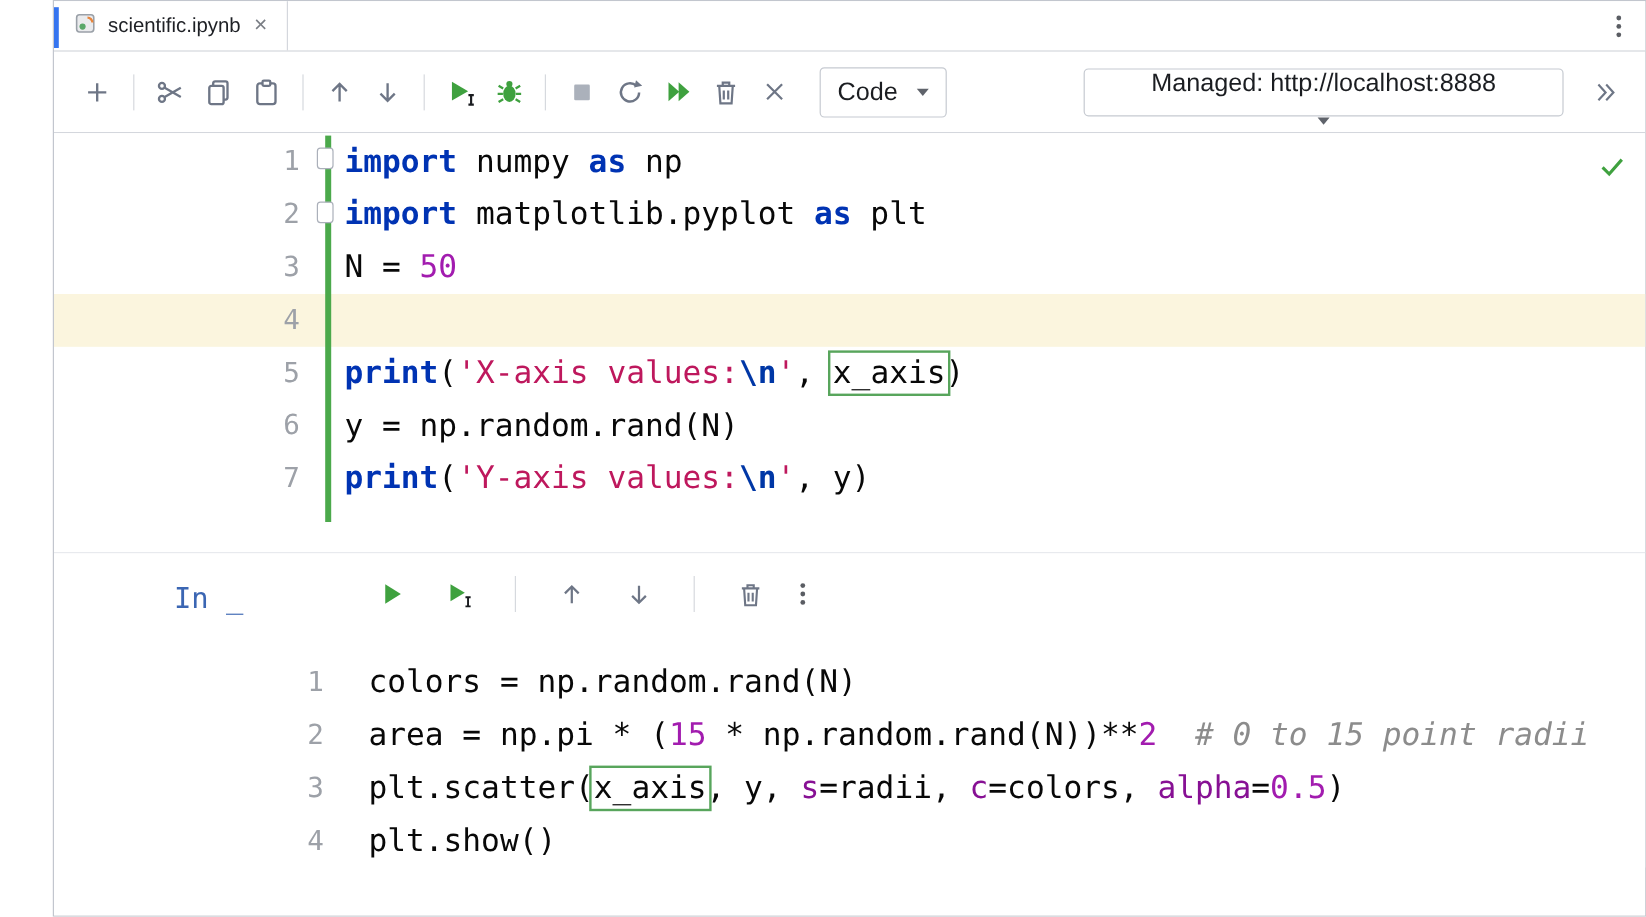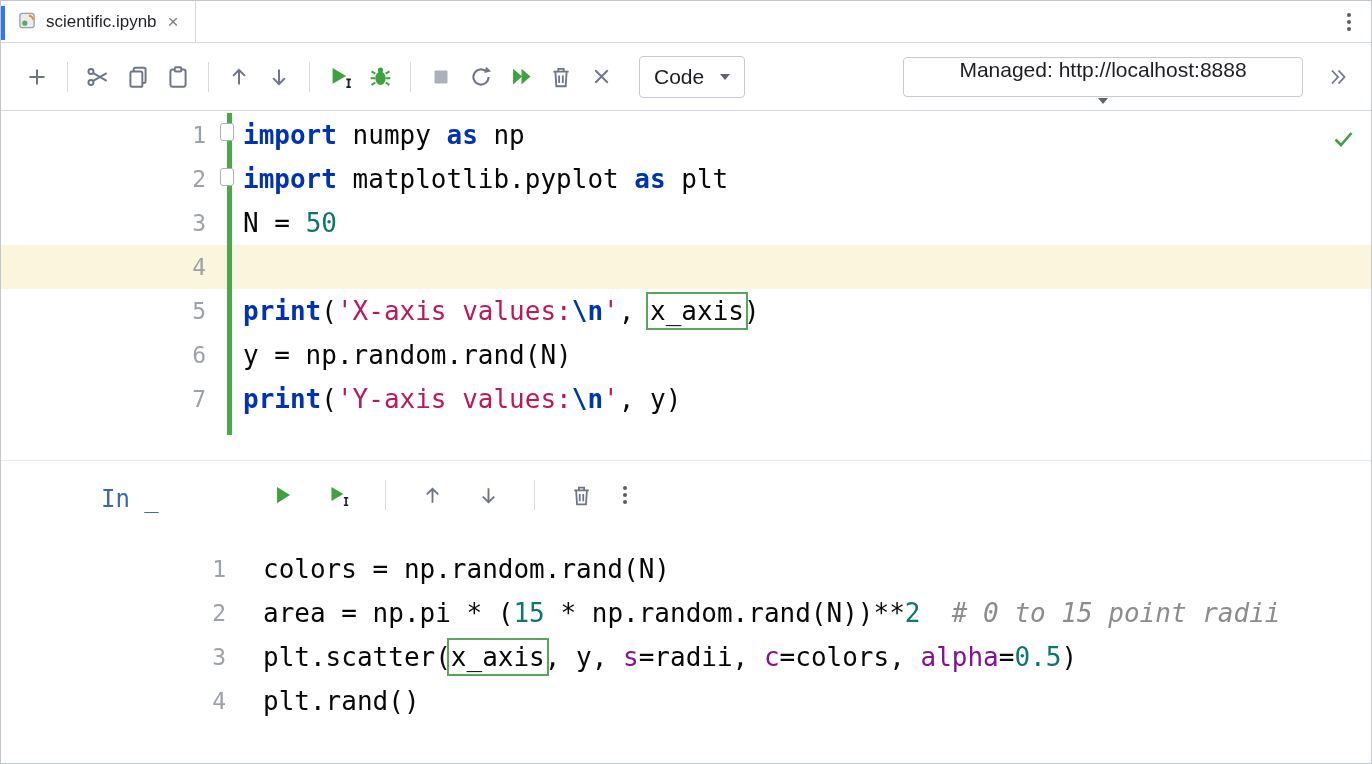--- a/index.html
+++ b/index.html
@@ -1,17 +1,17 @@
 <!DOCTYPE html>
 <html><head>
 <meta charset="utf-8">
 <style>
   html,body{margin:0;padding:0;background:#fff;}
   body{width:1372px;height:764px;position:relative;font-family:"Liberation Sans",sans-serif;overflow:hidden;}
-  #app{position:absolute;inset:0;border:1px solid #C2C6CE;box-sizing:border-box;background:#fff;}
+  #app{position:absolute;inset:0;border:1px solid #C2C6CE;box-sizing:border-box;background:#fff;margin-left:44px;}
 
   
   #tabbar{height:41px;border-bottom:1px solid #D4D7DD;display:flex;align-items:stretch;position:relative;background:#fff;}
   #active-strip{position:absolute;left:0;top:5px;width:4px;height:34px;background:#3574F0;}
   .tab{display:flex;align-items:center;gap:9px;padding:0 14px 0 16px;border-right:1px solid #D4D7DD;cursor:default;}
   .tab-title{font-size:17px;color:#1E2025;}
   .tab-close{color:#7A7E85;font-size:19px;line-height:1;padding:2px 2px;}
   .tabbar-kebab{margin-left:auto;align-self:center;margin-right:14px;}
 
   
@@ -25,21 +25,21 @@
 
   
   #editor{position:relative;background:#fff;}
   .code-row{display:flex;height:44px;}
   .code-row.hl{background:#FBF5DE;}
   .gutter-num{width:226px;box-sizing:border-box;padding-right:21px;text-align:right;color:#9DA1A8;
     font-family:"DejaVu Sans Mono",monospace;font-size:23px;line-height:44px;flex:none;}
   .code-text{font-family:"DejaVu Sans Mono",monospace;font-size:26px;line-height:44px;white-space:pre;padding-left:16px;color:#080808;}
   .tk-kw{color:#0033B3;font-weight:bold;}
   .tk-pl{color:#080808;}
-  .tk-num{color:#0f766e;}
+  .tk-num{color:#a21caf;}
   .tk-str{color:#be185d;font-weight:normal;}
   .tk-esc{color:#0037A6;font-weight:bold;}
   .tk-com{color:#8C8C8C;font-style:italic;text-align:right;}
   .tk-kwarg{color:#871094;}
   .tk-box{outline:2px solid #58A55C;outline-offset:2px;}
   .tk-sel{background:#A6D2FF;}
 
   #cell1{position:relative;padding-top:2px;}
   #cell1-bar{position:absolute;left:226px;top:2px;width:5px;height:322px;background:#4BA94B;}
   .fold-marker{position:absolute;left:219px;width:14px;height:18px;background:#fff;border:1px solid #ABB0BA;border-radius:3px;box-sizing:border-box;}
@@ -264,19 +264,19 @@
           <div class="code-row">
             <div class="gutter-num">2</div>
             <div class="code-text"><span class="tk-pl">area = np.pi * (</span><span class="tk-num">15</span><span class="tk-pl"> * np.random.rand(N))**</span><span class="tk-num">2</span><span class="tk-pl">  </span><span class="tk-com"># 0 to 15 point radii</span></div>
           </div>
           <div class="code-row">
             <div class="gutter-num">3</div>
             <div class="code-text"><span class="tk-pl">plt.scatter(</span><span class="tk-box">x_axis</span><span class="tk-pl">, y, </span><span class="tk-kwarg">s</span><span class="tk-pl">=radii, </span><span class="tk-kwarg">c</span><span class="tk-pl">=colors, </span><span class="tk-kwarg">alpha</span><span class="tk-pl">=</span><span class="tk-num">0.5</span><span class="tk-pl">)</span></div>
           </div>
           <div class="code-row">
             <div class="gutter-num">4</div>
-            <div class="code-text"><span class="tk-pl">plt.rand()</span></div>
+            <div class="code-text"><span class="tk-pl">plt.show()</span></div>
           </div>
         </div>
     </div>
   </div>
 
 </div>
 
 </body></html>

